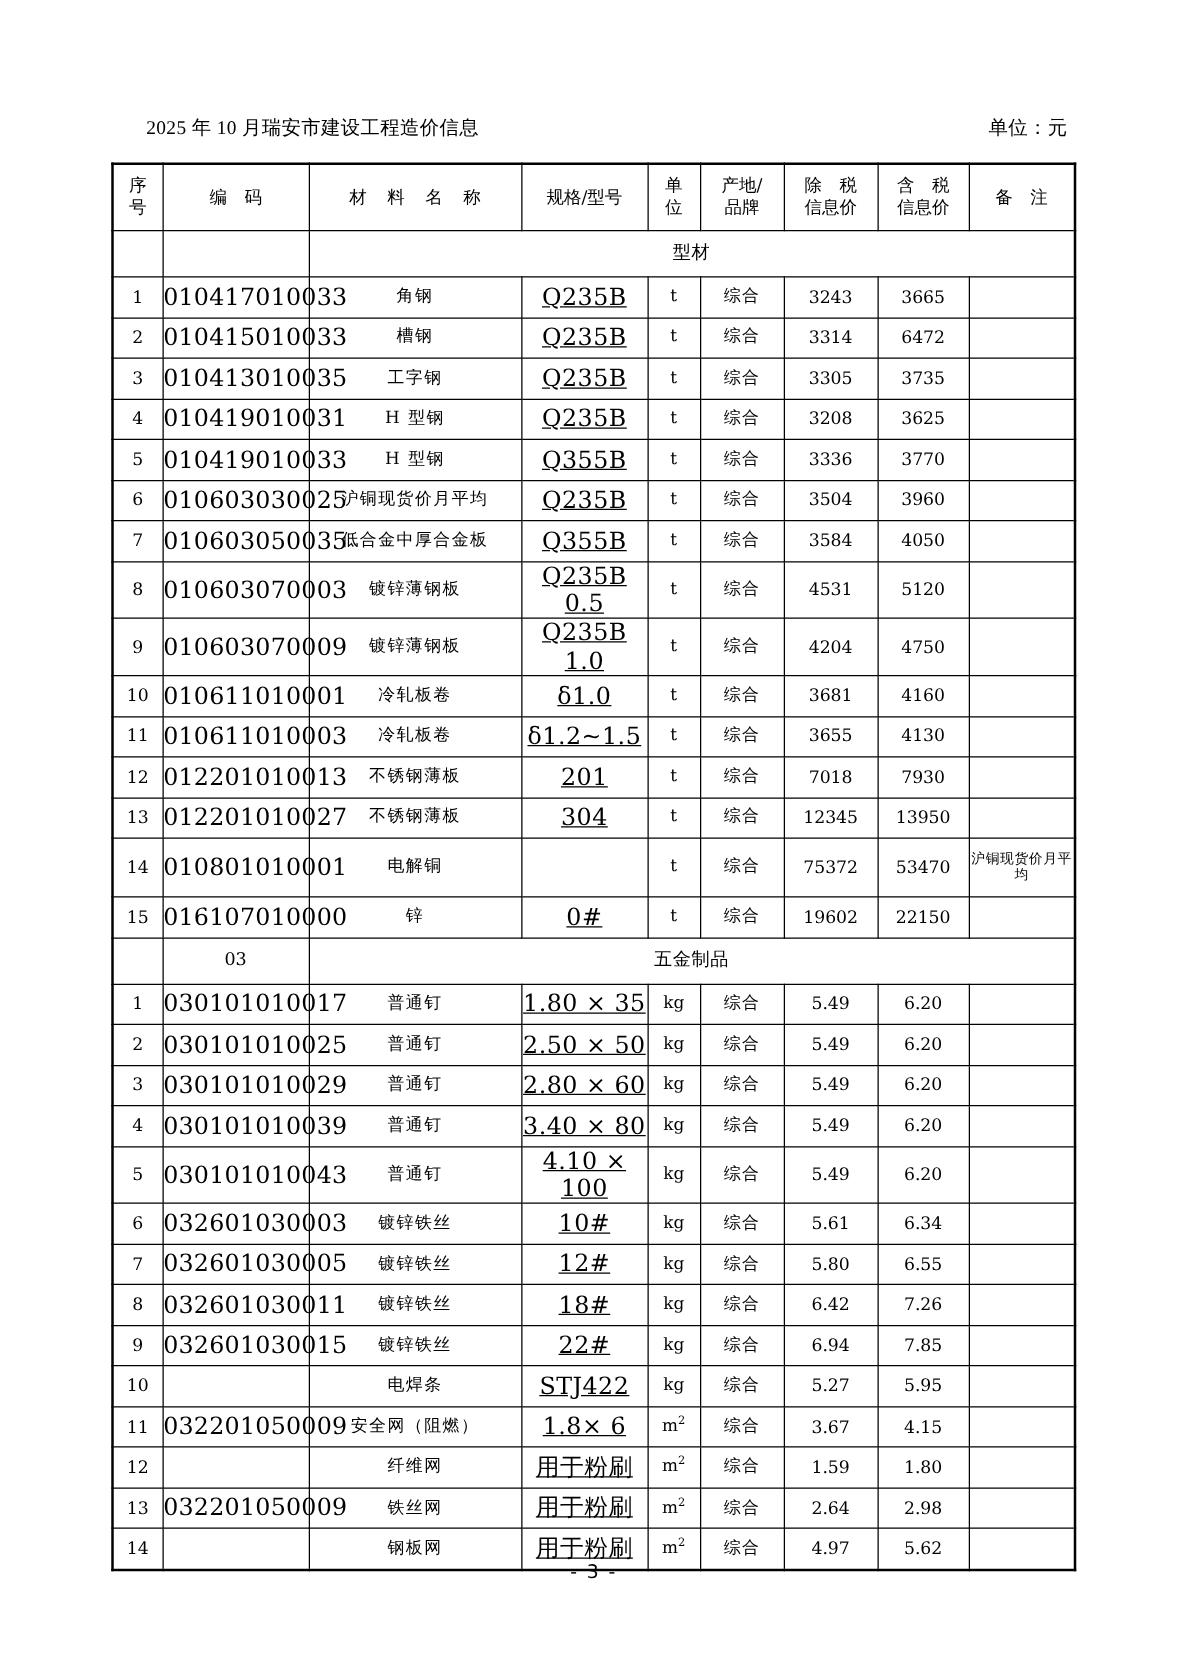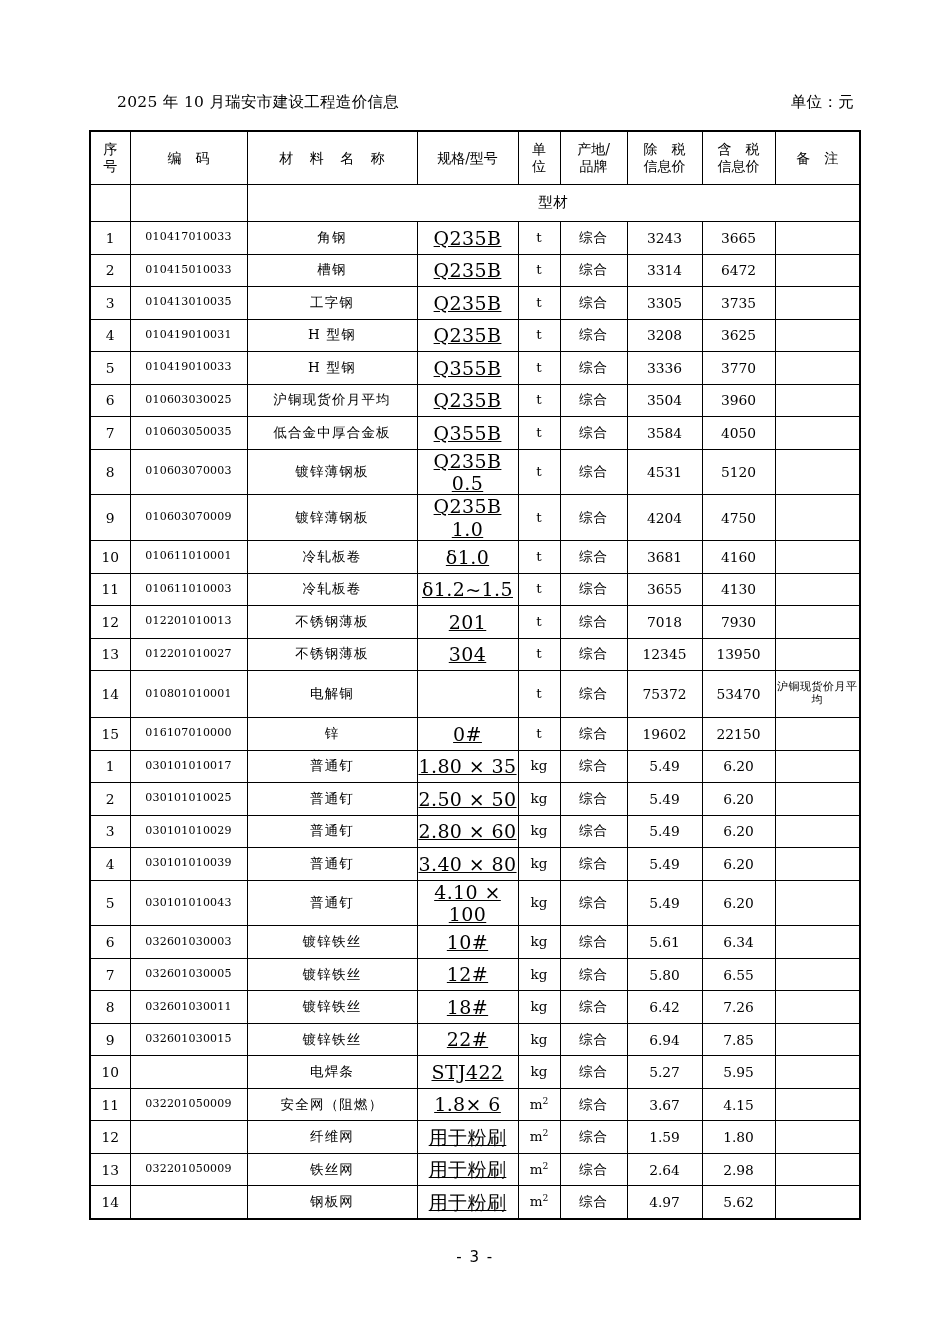--- a/index.html
+++ b/index.html
@@ -27,20 +27,21 @@
   .doc-header {
     position: absolute;
     left: 90px;
     top: 92px;
     width: 768px;
     display: flex;
     justify-content: space-between;
     align-items: baseline;
     font-size: 15.5px;
     letter-spacing: 0.3px;
+    font-family: Liberation Serif, serif;
   }
   .doc-title { padding-left: 27px; }
   .doc-unit  { padding-right: 4px; }
 
   
   .price-table {
     position: absolute;
     left: 89px;
     top: 130px;
     width: 770px;
@@ -96,21 +97,21 @@
   .section-code {
     font-family: "DejaVu Serif", "Liberation Serif", serif;
     font-size: 14px;
   }
 
   .cell-name {
     text-align: left;
     padding-left: 9px;
     letter-spacing: 1.2px;
   }
-  .cell-code { font-size: 11px; letter-spacing: 0.2px; }
+  .cell-code { font-size: 19px; letter-spacing: 0.2px; }
   .cell-num  { font-size: 13.8px; }
   .cell-unit { font-size: 13.5px; }
   .cell-spec { font-size: 19px; letter-spacing: 0.4px; text-decoration: underline; }
   .cell-origin { letter-spacing: 1px; }
 
   .note-cell {
     font-size: 11px;
     line-height: 1.3;
     letter-spacing: 0.5px;
   }
@@ -338,20 +339,25 @@
           <td class="cell-num">15</td>
           <td class="cell-code">016107010000</td>
           <td class="cell-name">锌</td>
           <td class="cell-spec">0#</td>
           <td class="cell-unit">t</td>
           <td class="cell-origin">综合</td>
           <td class="cell-num">19602</td>
           <td class="cell-num">22150</td>
           <td class="note-cell"></td>
         </tr>
+        <tr class="section-row">
+          <td></td>
+          <td class="section-code">03</td>
+          <td class="section-label" colspan="7">五金制品</td>
+        </tr>
         <tr>
           <td class="cell-num">1</td>
           <td class="cell-code">030101010017</td>
           <td class="cell-name">普通钉</td>
           <td class="cell-spec">1.80 × 35</td>
           <td class="cell-unit">kg</td>
           <td class="cell-origin">综合</td>
           <td class="cell-num">5.49</td>
           <td class="cell-num">6.20</td>
           <td class="note-cell"></td>

